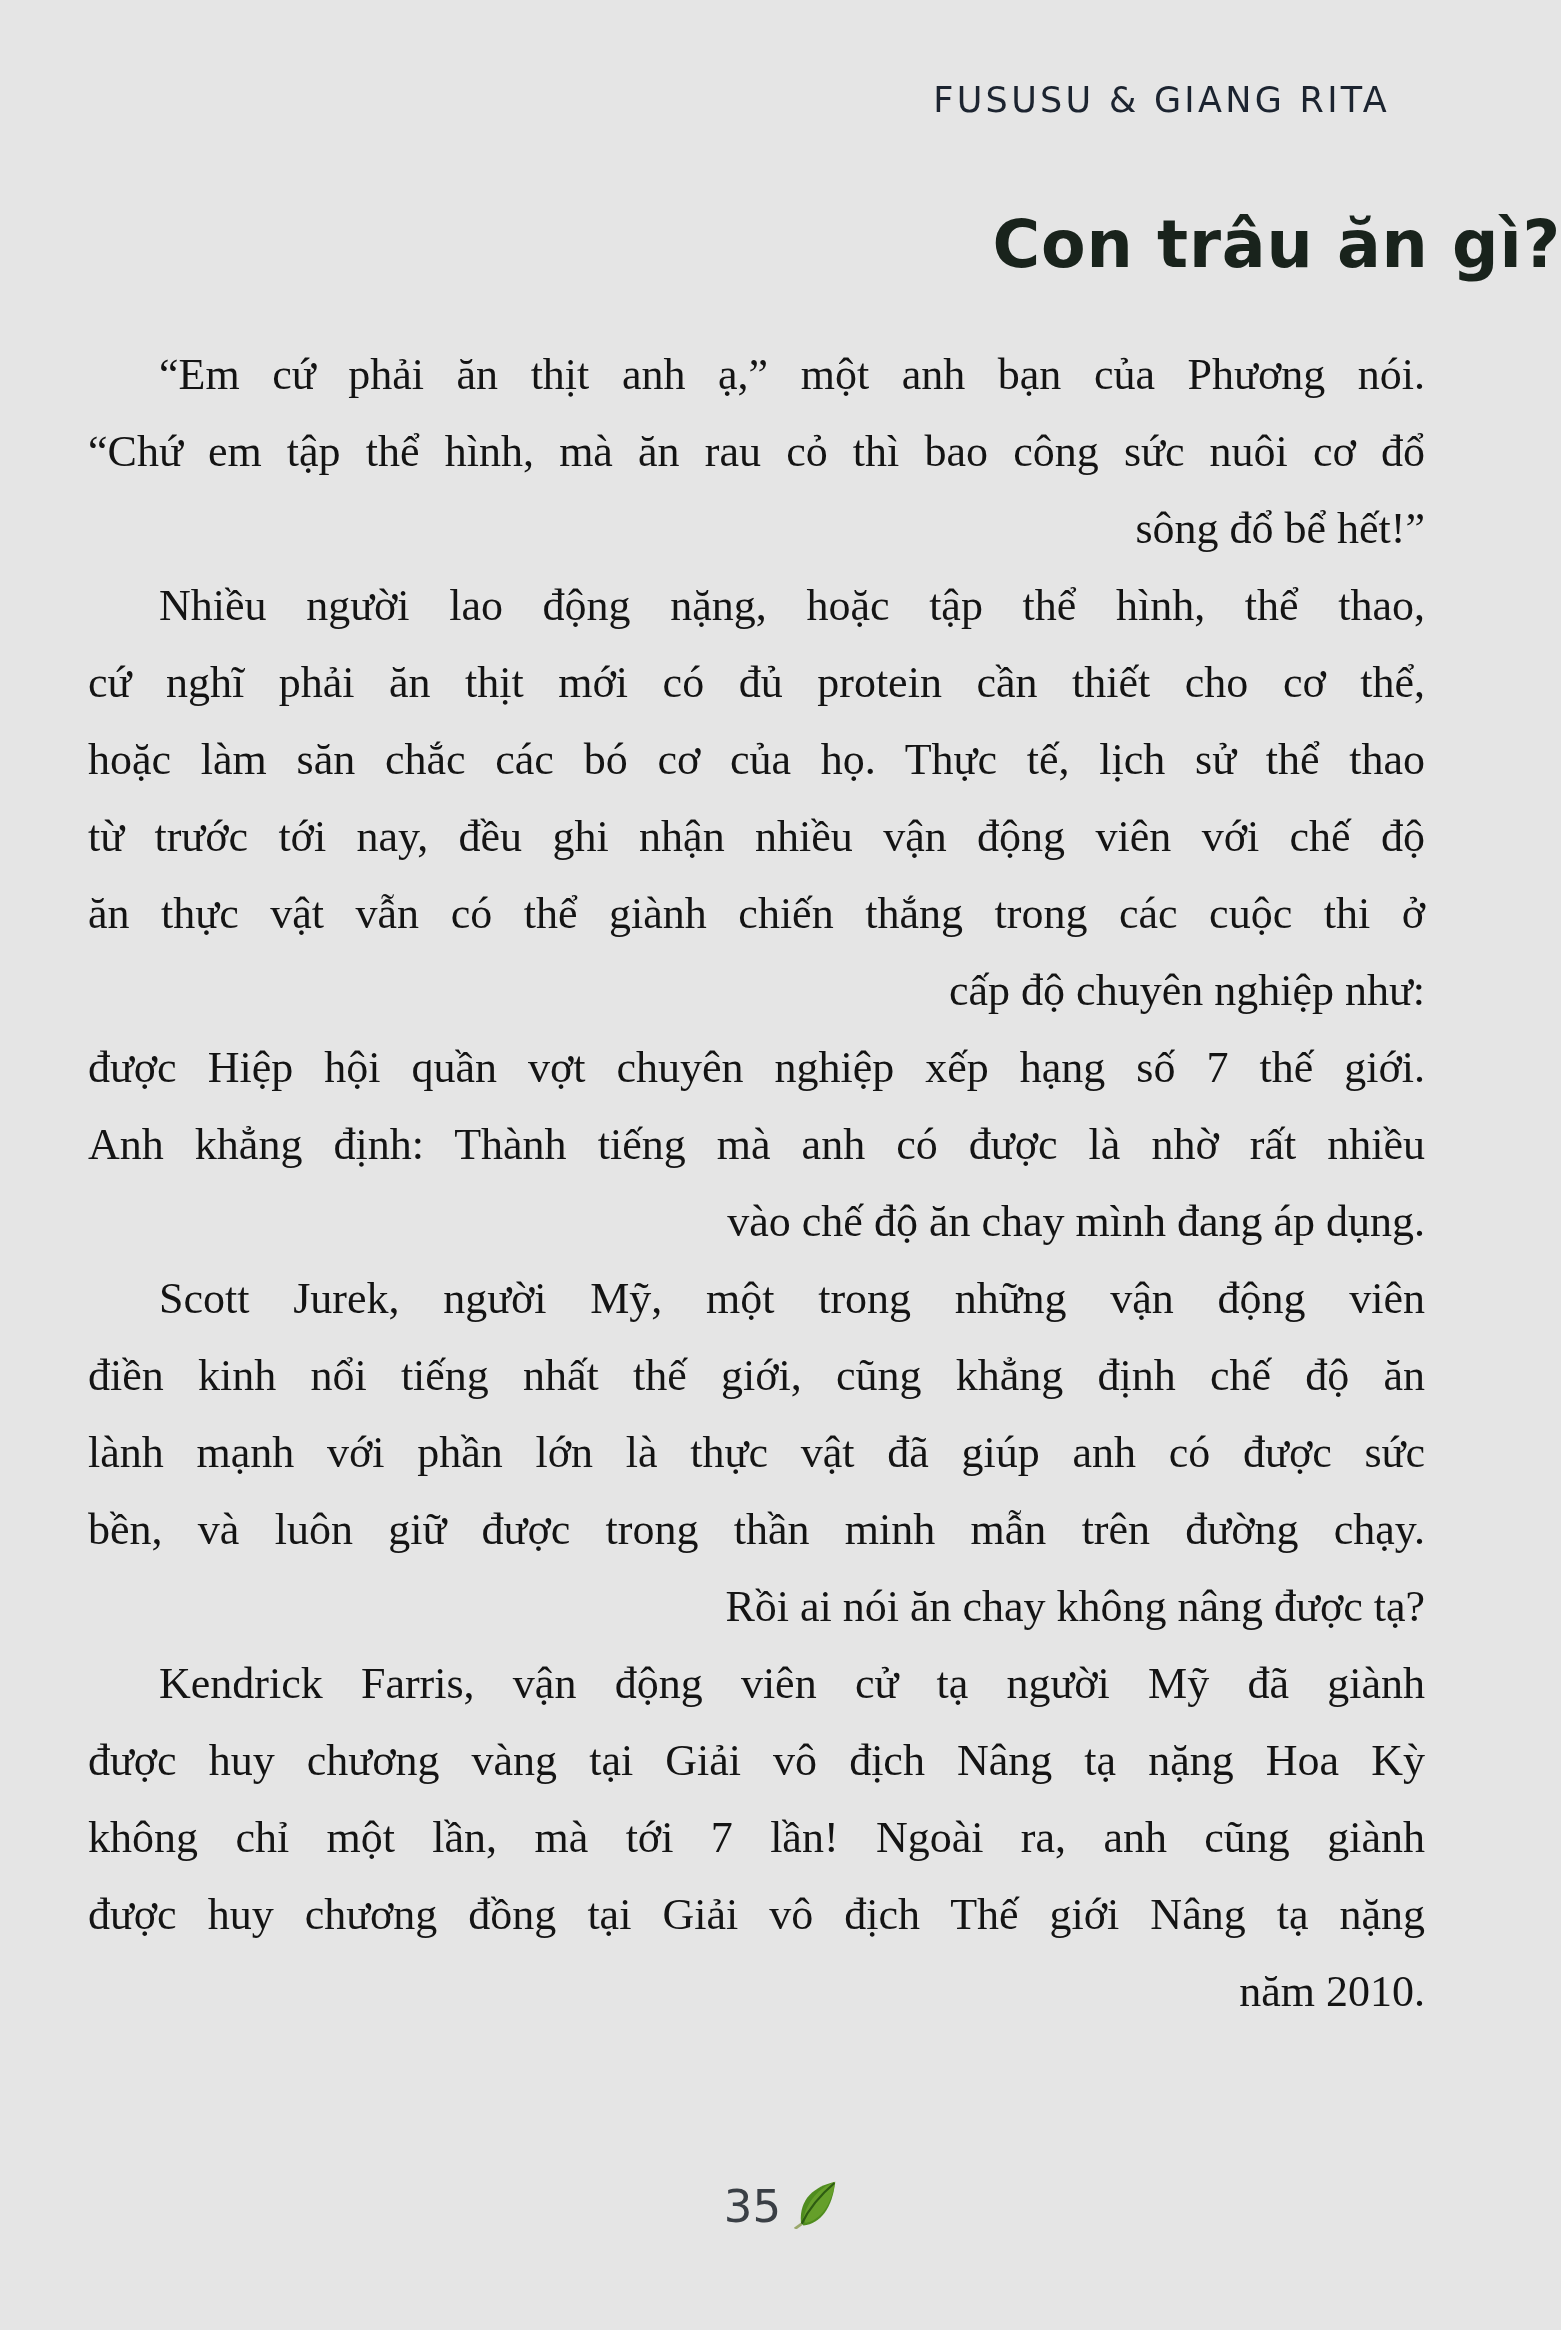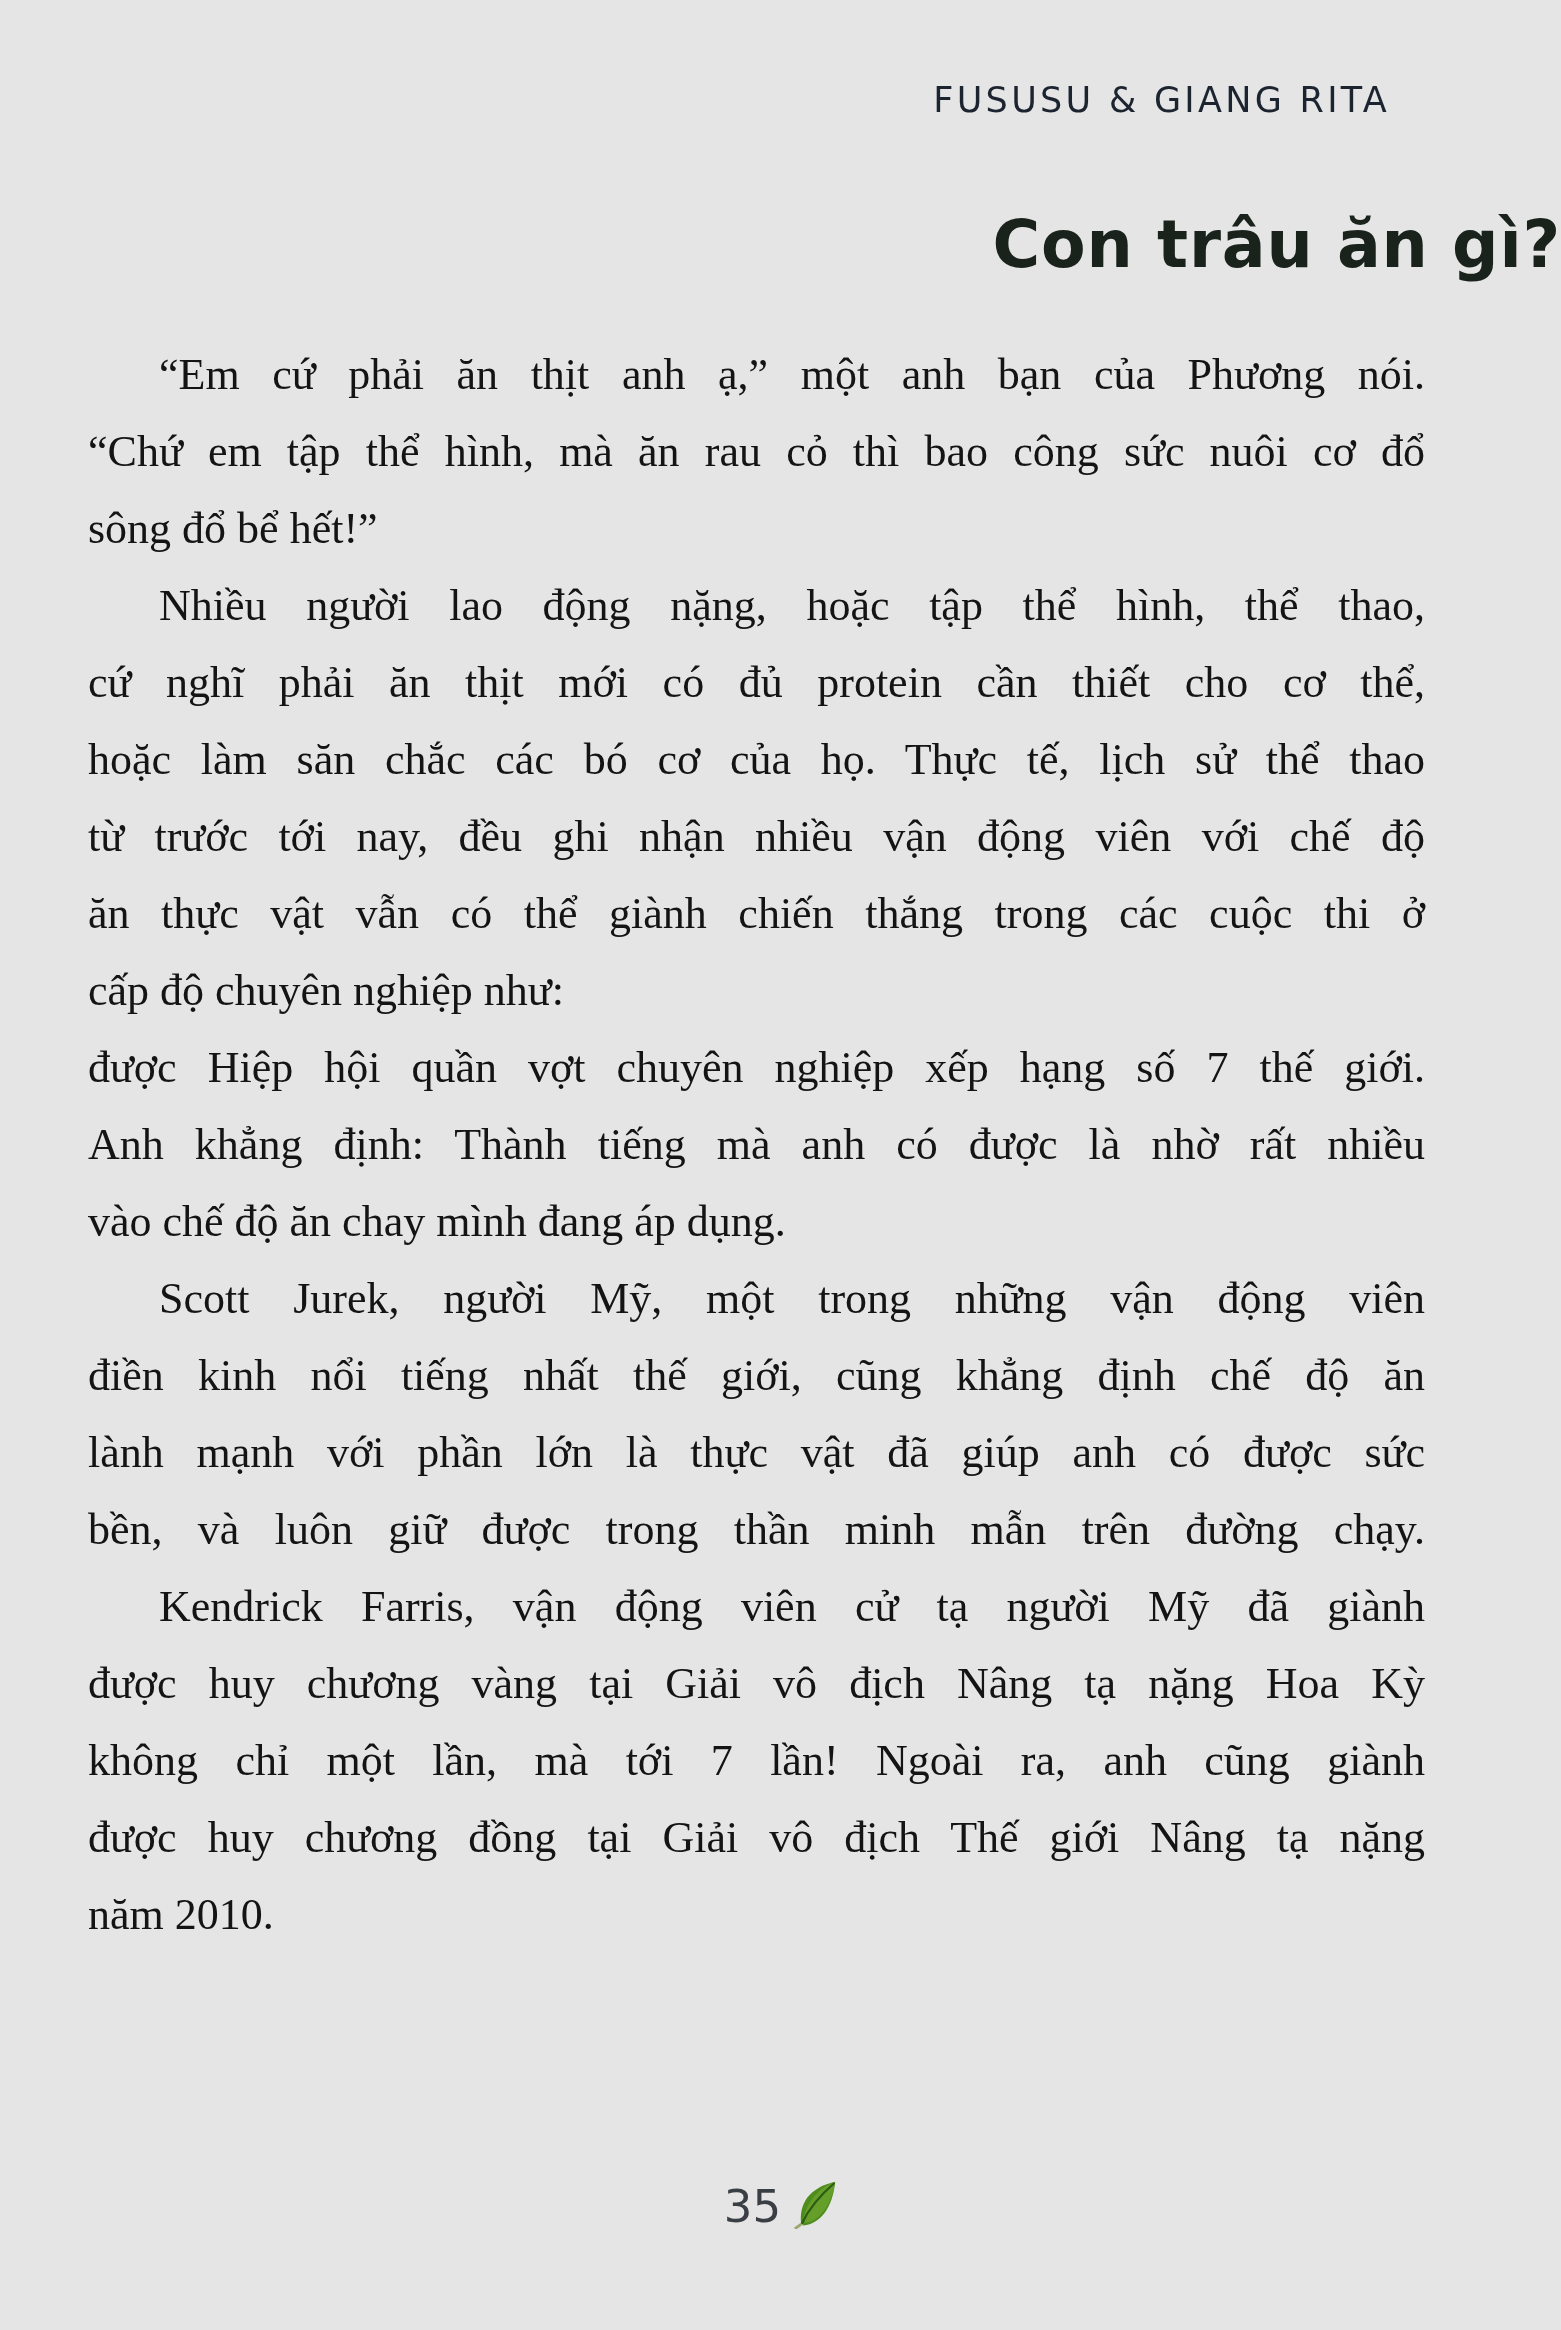--- a/index.html
+++ b/index.html
@@ -38,21 +38,21 @@
     position: absolute;
     top: 336px;
     left: 88px;
     right: 136px;
     color: #141414;
   }
   .line {
     font-size: 44px;
     line-height: 77px;
     height: 77px;
-    text-align: left;
+    text-align: right;
     white-space: normal;
   }
   .line.just {
     text-align: justify;
     text-align-last: justify;
   }
   .line.indent { text-indent: 71px; }
   .page-footer {
     position: absolute;
     top: 2178px;
@@ -98,20 +98,23 @@
         <div class="line just">Anh khẳng định: Thành tiếng mà anh có được là nhờ rất nhiều</div>
         <div class="line">vào chế độ ăn chay mình đang áp dụng.</div>
       </div>
       <div>
         <div class="line just indent">Scott Jurek, người Mỹ, một trong những vận động viên</div>
         <div class="line just">điền kinh nổi tiếng nhất thế giới, cũng khẳng định chế độ ăn</div>
         <div class="line just">lành mạnh với phần lớn là thực vật đã giúp anh có được sức</div>
         <div class="line just">bền, và luôn giữ được trong thần minh mẫn trên đường chạy.</div>
       </div>
       <div>
+        <div class="line indent">Rồi ai nói ăn chay không nâng được tạ?</div>
+      </div>
+      <div>
         <div class="line just indent">Kendrick Farris, vận động viên cử tạ người Mỹ đã giành</div>
         <div class="line just">được huy chương vàng tại Giải vô địch Nâng tạ nặng Hoa Kỳ</div>
         <div class="line just">không chỉ một lần, mà tới 7 lần! Ngoài ra, anh cũng giành</div>
         <div class="line just">được huy chương đồng tại Giải vô địch Thế giới Nâng tạ nặng</div>
         <div class="line">năm 2010.</div>
       </div>
     </div>
 
   <div class="page-footer">
     <span class="page-number">35</span>

